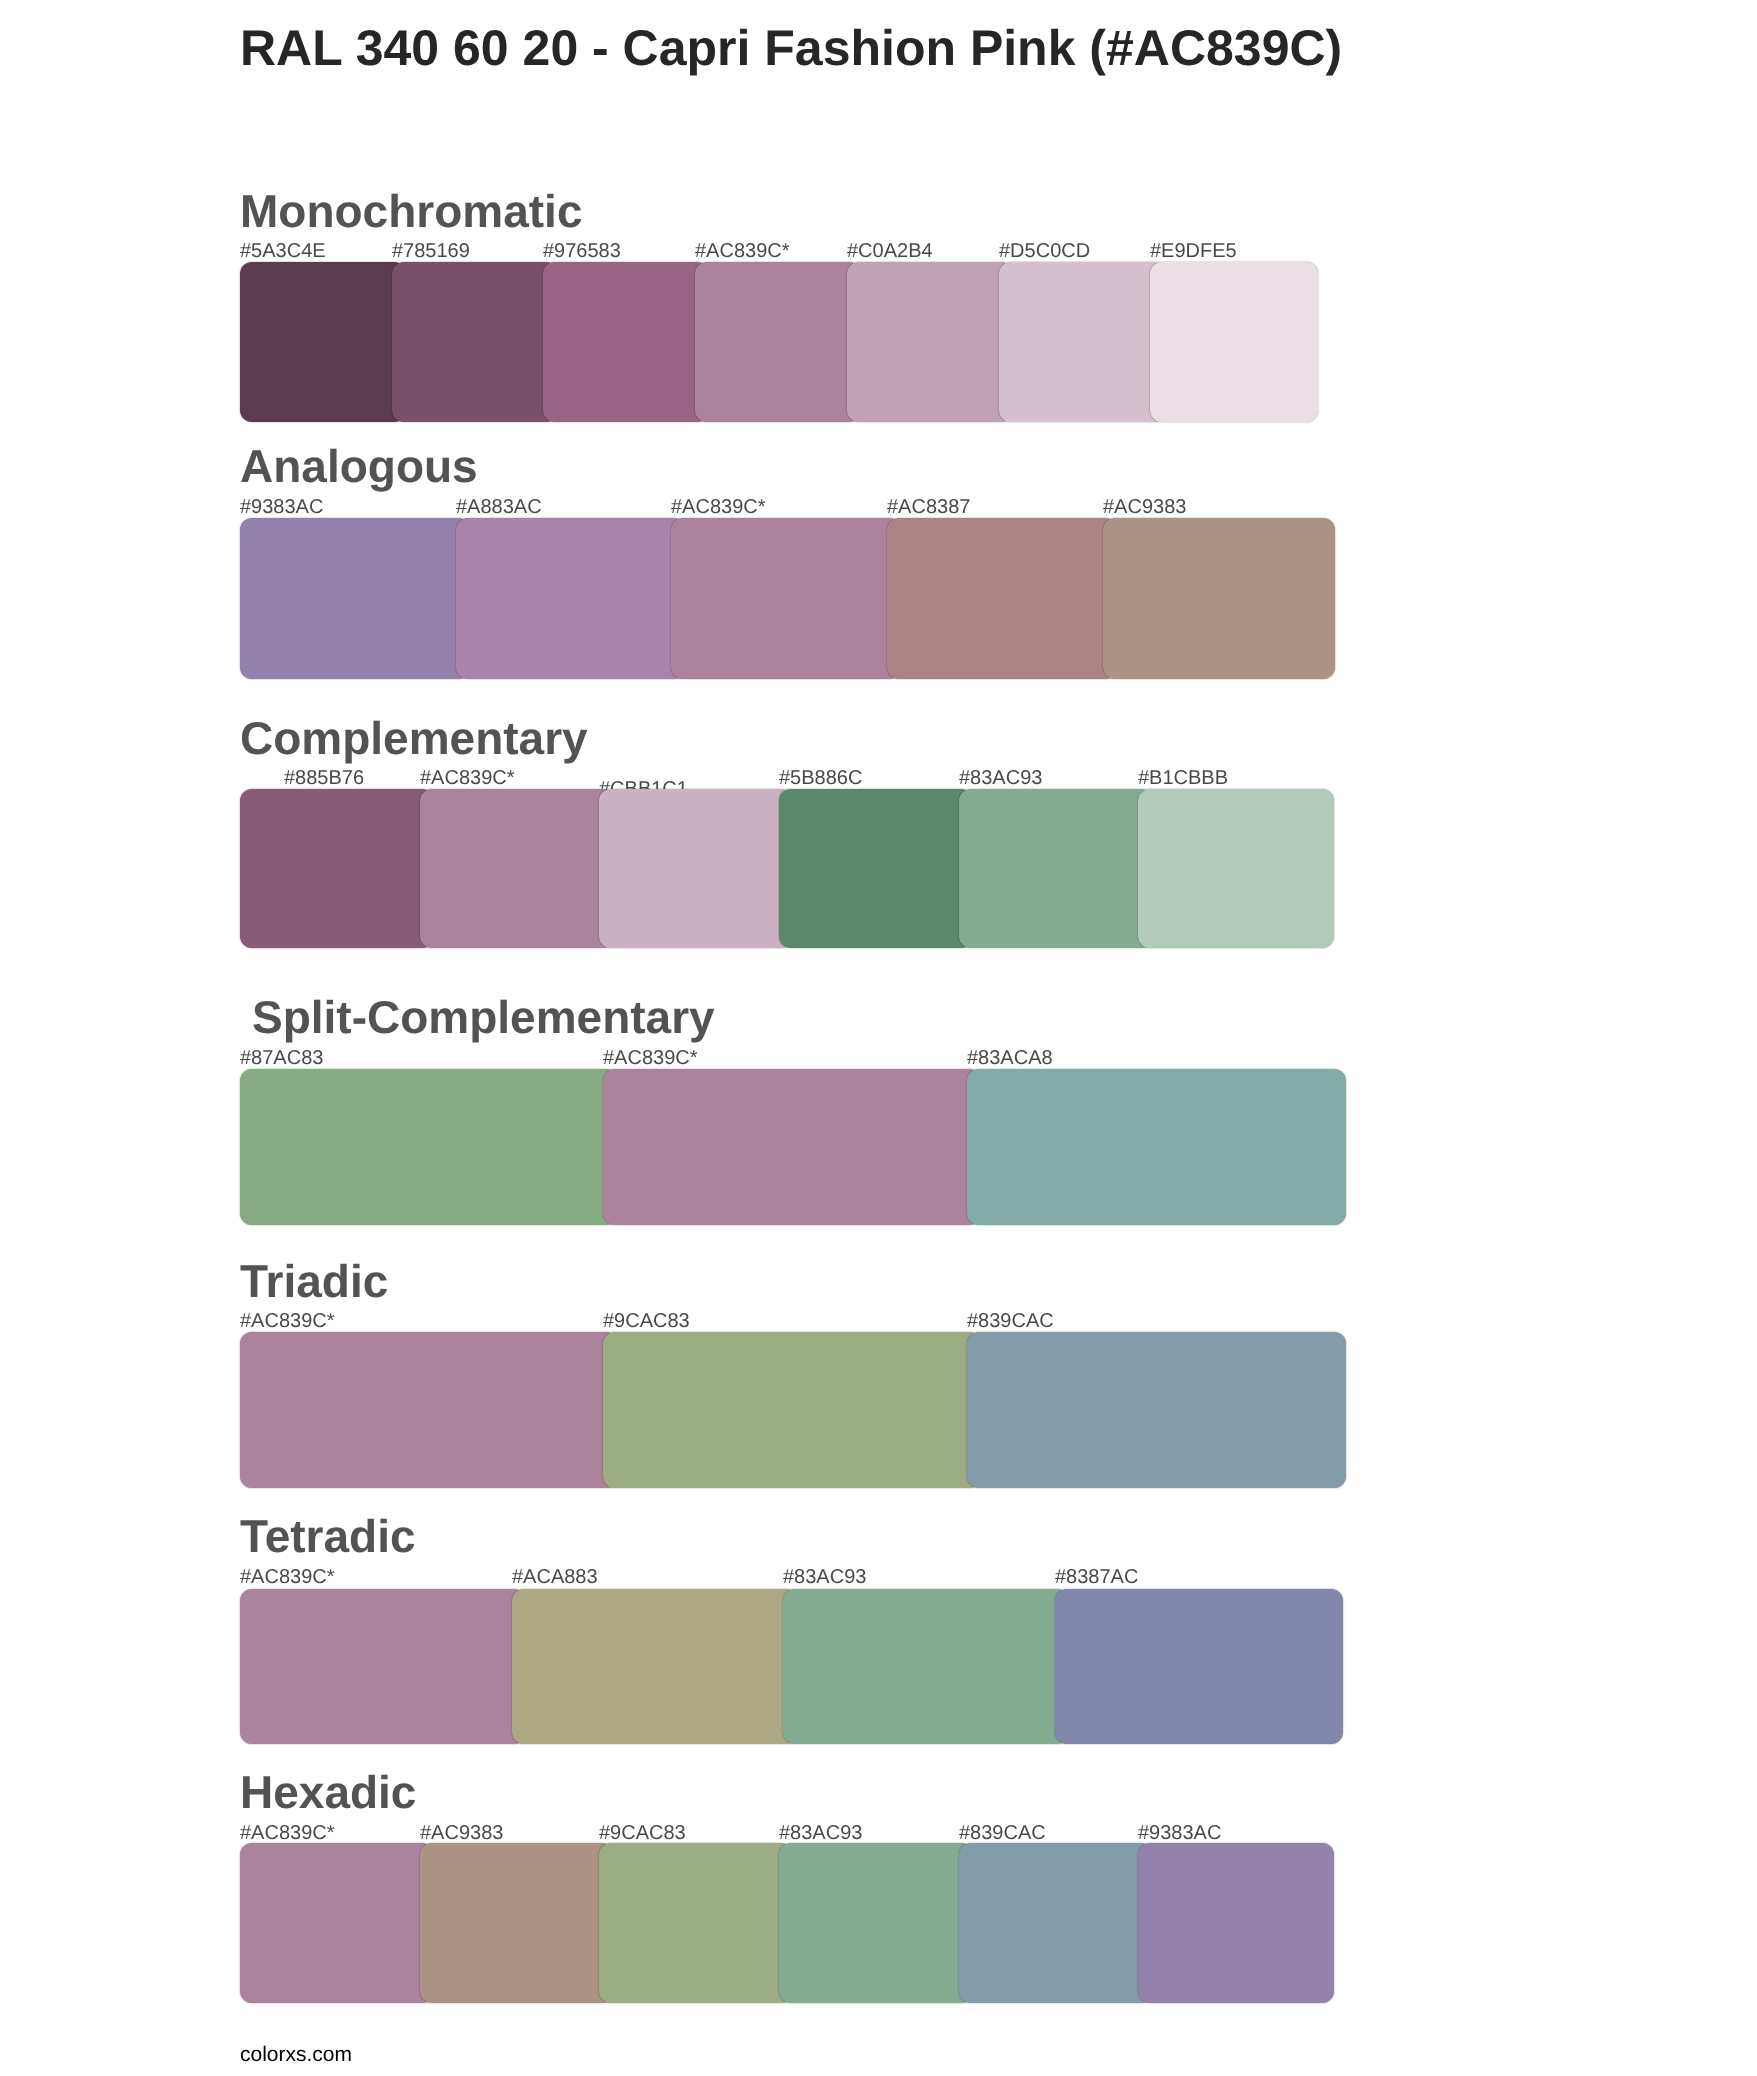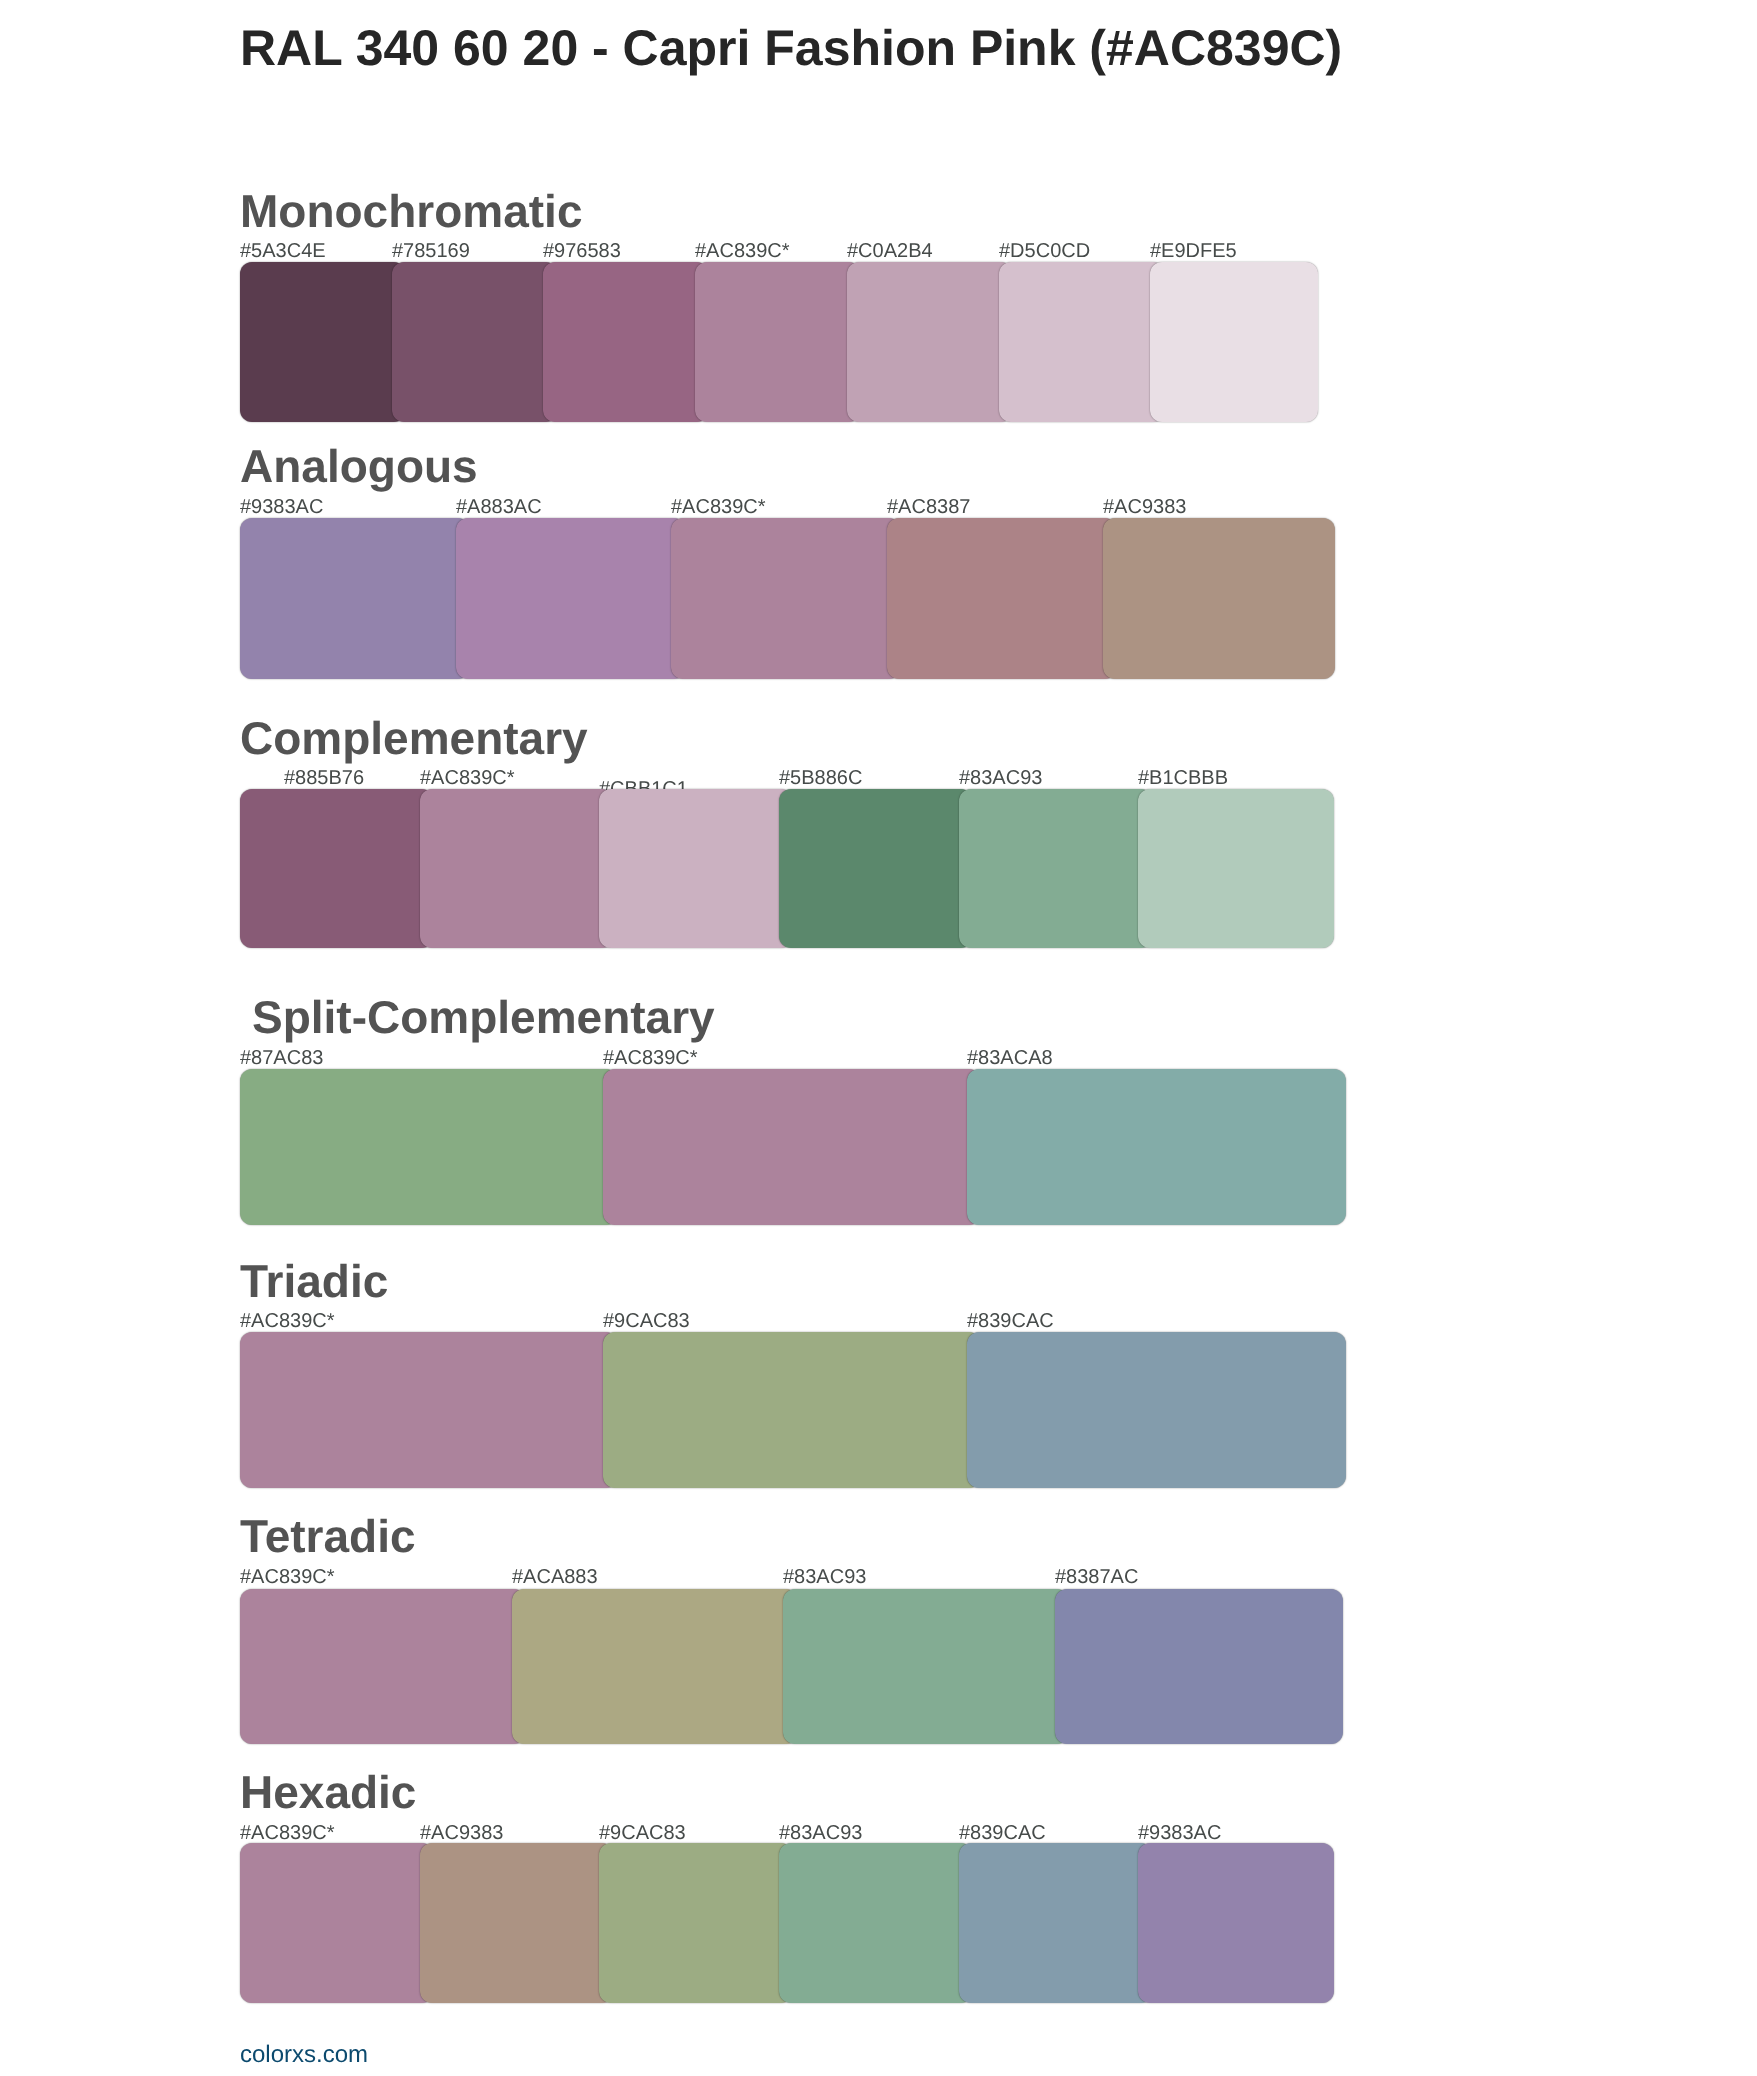--- a/index.html
+++ b/index.html
@@ -6,21 +6,21 @@
   *{margin:0;padding:0;box-sizing:border-box}
   html,body{width:1757px;height:2077px;background:#ffffff}
   body{font-family:"Liberation Sans",sans-serif;-webkit-font-smoothing:antialiased;-moz-osx-font-smoothing:grayscale;text-rendering:geometricPrecision;font-kerning:normal}
   .page{position:relative;width:1757px;height:2077px;background:#ffffff;overflow:hidden;will-change:transform}
   .title{position:absolute;left:240px;top:16px;font-size:50px;line-height:64px;font-weight:bold;color:#262626;white-space:nowrap}
   .subtitle{position:absolute;left:240px;top:81px;font-size:46px;line-height:64px;font-weight:bold;color:#262626;white-space:nowrap}
   .section{position:absolute;left:240px}
   .sec-title{position:absolute;left:0;font-size:46px;line-height:38px;font-weight:bold;color:#535353;white-space:nowrap}
   .lab{position:absolute;font-size:20px;line-height:20px;color:#464b4a;white-space:nowrap}
   .sw{position:absolute;border-radius:12px;box-shadow:0 0 1.6px rgba(0,0,0,0.5)}
-  .footer{position:absolute;left:240px;top:2042px;font-size:24px;line-height:25.6px;color:#0c4a6e;white-space:nowrap}
+  .footer{position:absolute;left:240px;top:2042px;font-size:21px;line-height:25.6px;color:#000000;white-space:nowrap}
 </style>
 </head>
 <body>
 
 <div class="page">
   <h1 class="title">RAL 340 60 20 - Capri Fashion Pink (#AC839C)</h1>
   <div id="sections">
       <div class="section" style="top: 0px; width: 1078px;">
         <div class="sec-title" style="top: 192px;">Monochromatic</div>
         <div class="lab" style="left: 0px; top: 241px;">#5A3C4E</div>

